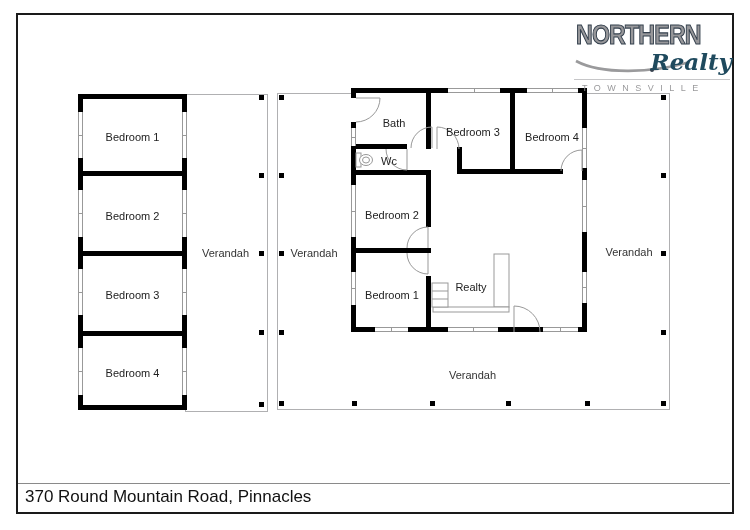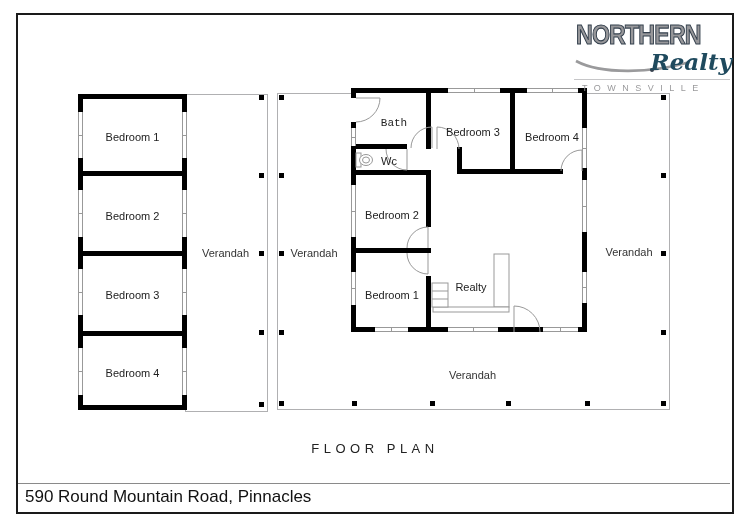--- a/index.html
+++ b/index.html
@@ -131,21 +131,21 @@
   <div class="abs wall" style="left:356px;top:144px;width:51px;height:5px;"></div>
   <div class="abs wall" style="left:356px;top:170px;width:75px;height:5px;"></div>
   <div class="abs wall" style="left:426px;top:170px;width:5px;height:57px;"></div>
   <div class="abs wall" style="left:356px;top:248px;width:75px;height:5px;"></div>
   <div class="abs wall" style="left:426px;top:276px;width:5px;height:56px;"></div>
   <div class="abs wall" style="left:457px;top:147px;width:5px;height:27px;"></div>
   <div class="abs wall" style="left:457px;top:169px;width:57px;height:5px;"></div>
   <div class="abs wall" style="left:510px;top:93px;width:5px;height:81px;"></div>
   <div class="abs wall" style="left:510px;top:169px;width:53px;height:5px;"></div>
 
-  <div class="abs room-label" style="left:366px;top:117px;width:56px;font-family:Liberation Mono, monospace;">Bath</div>
+  <div class="abs room-label" style="left:366px;top:117px;width:56px;">Bath</div>
   <div class="abs room-label" style="left:373px;top:155px;width:24px;text-align:right;">Wc</div>
   <div class="abs room-label" style="left:434px;top:126px;width:78px;">Bedroom 3</div>
   <div class="abs room-label" style="left:516px;top:131px;width:72px;">Bedroom 4</div>
   <div class="abs room-label" style="left:354px;top:209px;width:76px;">Bedroom 2</div>
   <div class="abs room-label" style="left:354px;top:289px;width:76px;">Bedroom 1</div>
   <div class="abs room-label" style="left:438px;top:281px;width:66px;">Realty</div>
 
   <div class="abs win-h" style="left:448px;top:88px;width:52px;">
       <div class="mull"></div>
     </div>
@@ -216,19 +216,18 @@
       <rect x="432" y="283" width="16" height="24" fill="#fff"></rect>
       <line x1="432" y1="291" x2="448" y2="291"></line>
       <line x1="432" y1="299" x2="448" y2="299"></line>
 
       <rect x="356" y="153" width="5" height="14" fill="#fff"></rect>
       <ellipse cx="366" cy="160" rx="6.5" ry="5.5" fill="#fff"></ellipse>
       <ellipse cx="366" cy="160" rx="3.5" ry="3"></ellipse>
     </g>
   </svg>
 
-  <div class="abs plan-title">FLOOR PLAN</div>
 
   <div class="abs address-bar">
-    <div class="abs address-text">590 Round Mountain Road, Pinnacles</div>
+    <div class="abs address-text">370 Round Mountain Road, Pinnacles</div>
   </div>
 
 </div>
 
 </body></html>

